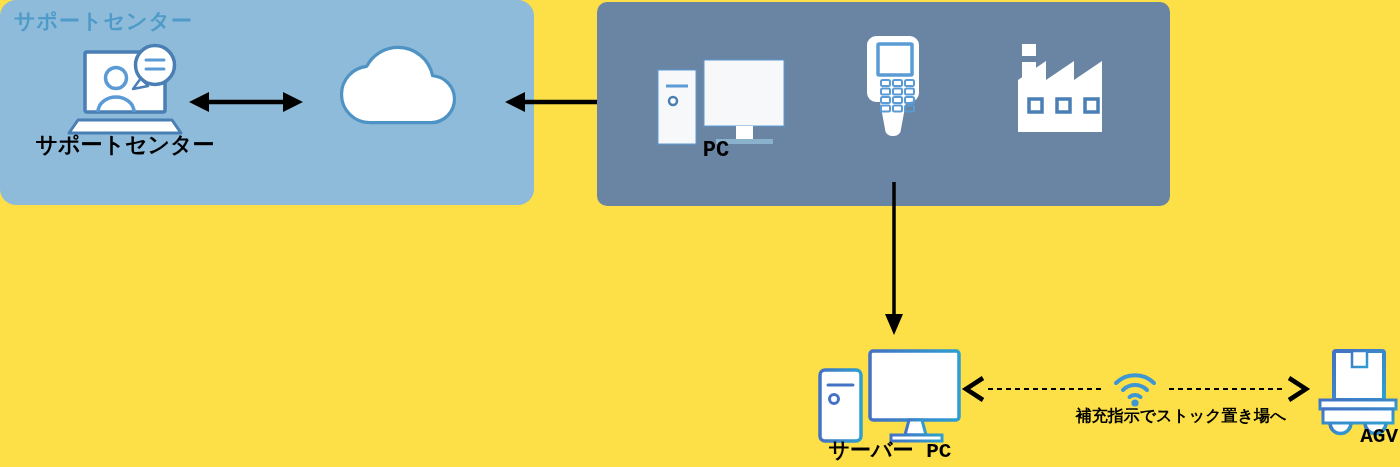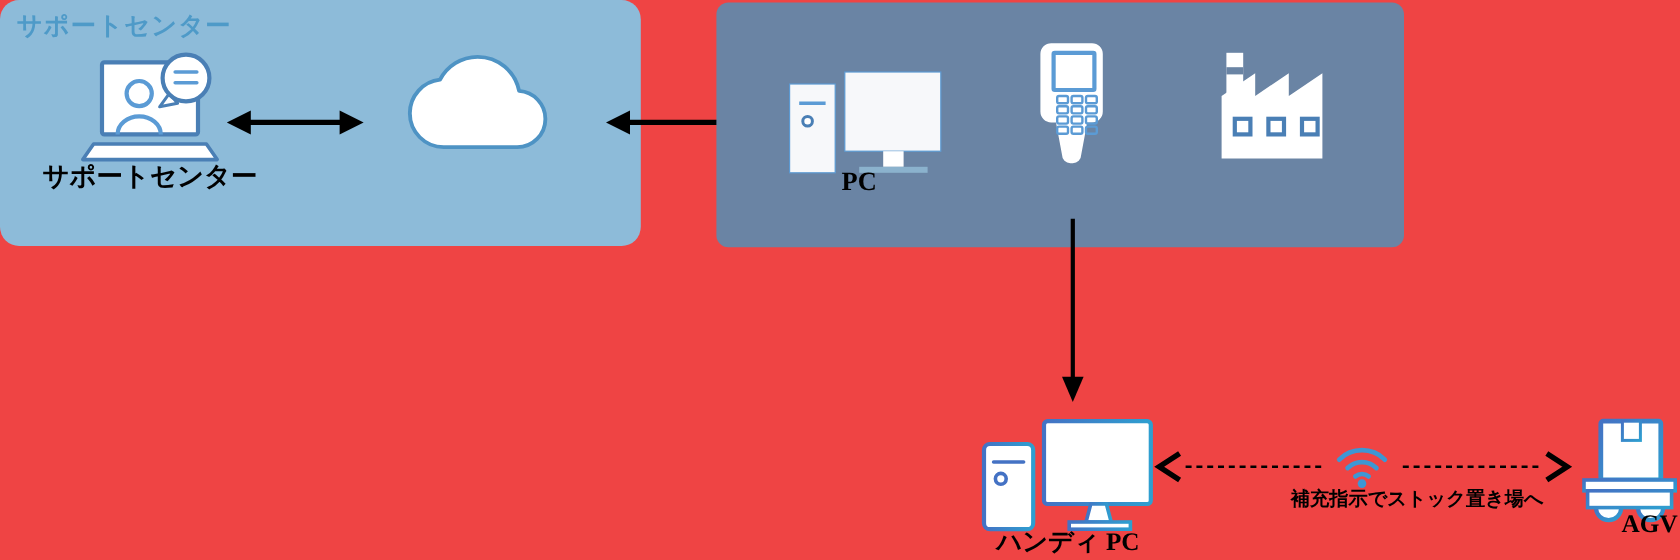--- a/index.html
+++ b/index.html
@@ -1,18 +1,18 @@
 <!DOCTYPE html>
 <html style="--support-box-bg: #8DBBD9; --support-box-title: #4E9AC8; --onsite-box-bg: #6A84A4; --icon-stroke: #4A7FB5; --icon-stroke-light: #5B9BD5; --cloud-stroke: #4E93C4; --outline-icon-start: #4472C4; --outline-icon-end: #2E9FD0; --wifi: #3E97D3; --stand-base: #8BB2CD; --arrow: #000000; --label: #000000;"><head>
 <meta charset="utf-8">
 <style>
   html,body{margin:0;padding:0;background:#fff;}
   .canvas{
-    position:relative;width:1400px;height:467px;background:#ef4444;overflow:hidden;
-    font-family:Liberation Serif, serif;
+    position:relative;width:1400px;height:467px;background:#fde047;overflow:hidden;
+    font-family:Liberation Mono, monospace;
   }
   .box{position:absolute;}
   .support-box{left:0;top:0;width:534px;height:205px;border-radius:16px;background:var(--support-box-bg);}
   .onsite-box{left:597px;top:2px;width:573px;height:204px;border-radius:10px;background:var(--onsite-box-bg);}
   .support-title{
     position:absolute;left:14px;top:7px;font-size:21px;font-weight:bold;
     color:var(--support-box-title);letter-spacing:1px;
   }
   .lbl{
     position:absolute;text-align:center;font-weight:bold;color:var(--label);
@@ -131,21 +131,21 @@
           <stop class="g2" offset="1"></stop>
       </linearGradient>
     </defs>
     <rect x="6" y="23" width="41" height="71" rx="5" fill="#fff" stroke="url(#gradA)" stroke-width="3.5"></rect>
     <line x1="14" y1="38" x2="39" y2="38" stroke="var(--outline-icon-start)" stroke-width="3" stroke-linecap="round"></line>
     <circle cx="20" cy="52" r="4.5" fill="#fff" stroke="var(--outline-icon-start)" stroke-width="3"></circle>
     <rect x="56" y="4" width="89" height="69" rx="3" fill="#fff" stroke="url(#gradA)" stroke-width="3.5"></rect>
     <path d="M95 73 h13 l4 15 h-21 z" fill="#fff" stroke="url(#gradA)" stroke-width="3" stroke-linejoin="round"></path>
     <rect x="77" y="88" width="51" height="6" fill="#fff" stroke="url(#gradA)" stroke-width="3"></rect>
   </svg>
-  <div class="lbl lbl-sm" style="left:815px;top:440px;width:150px;">ハンディ PC</div>
+  <div class="lbl lbl-sm" style="left:815px;top:440px;width:150px;">サーバー PC</div>
 
   <svg class="icon" style="left:961px;top:375px;" width="350" height="28" viewBox="0 0 350 28">
     <polyline class="smn arrow-line" points="22,3 5,14 22,25" fill="none" stroke-width="4.5"></polyline>
     <line class="arrow-line" x1="27" y1="14" x2="142" y2="14" stroke-width="2" stroke-dasharray="5 4"></line>
     <line class="arrow-line" x1="208" y1="14" x2="324" y2="14" stroke-width="2" stroke-dasharray="5 4"></line>
     <polyline points="328,3 345,14 328,25" fill="none" class="arrow-line" stroke-width="4.5"></polyline>
   </svg>
 
   <svg class="icon" style="left:1112px;top:369px;" width="46" height="38" viewBox="0 0 46 38">
     <path class="wifi-arc" d="M4 14 a27 27 0 0 1 38 0" stroke-width="4"></path>

